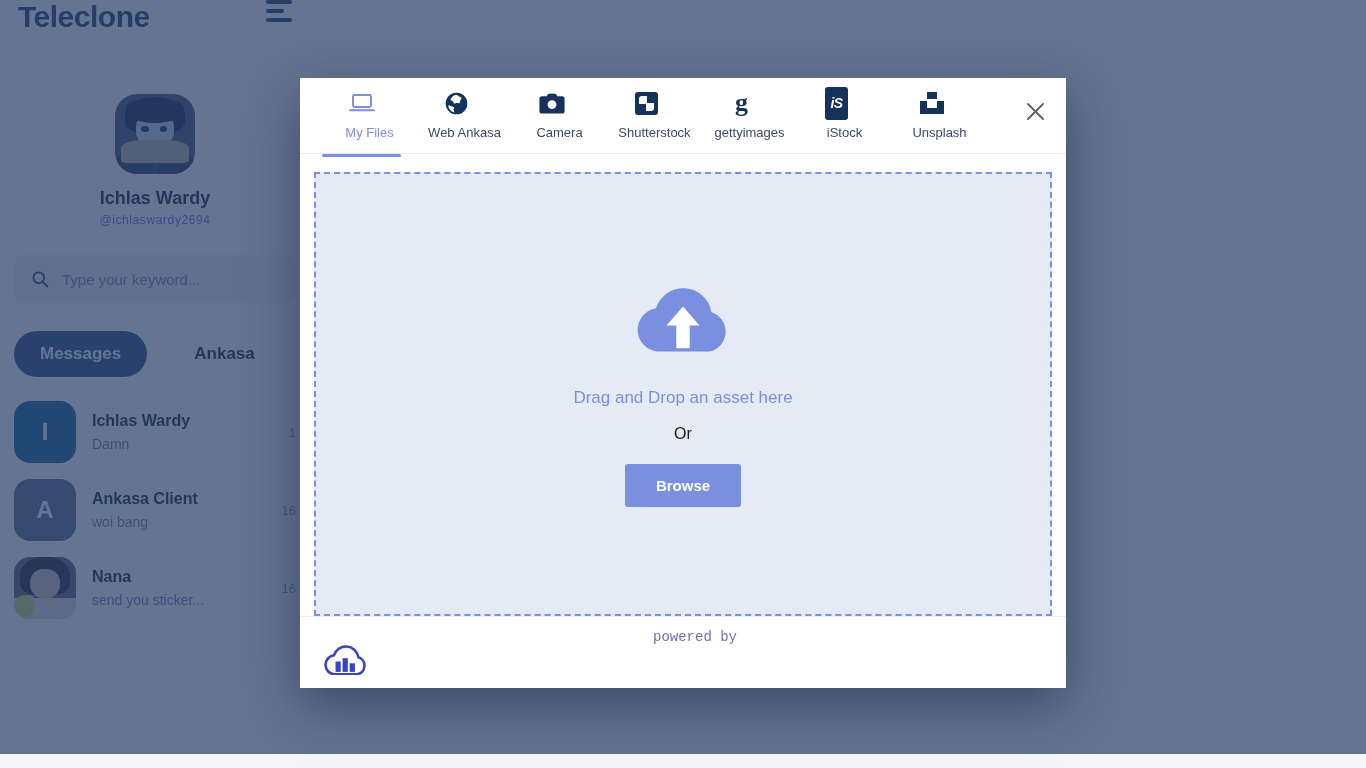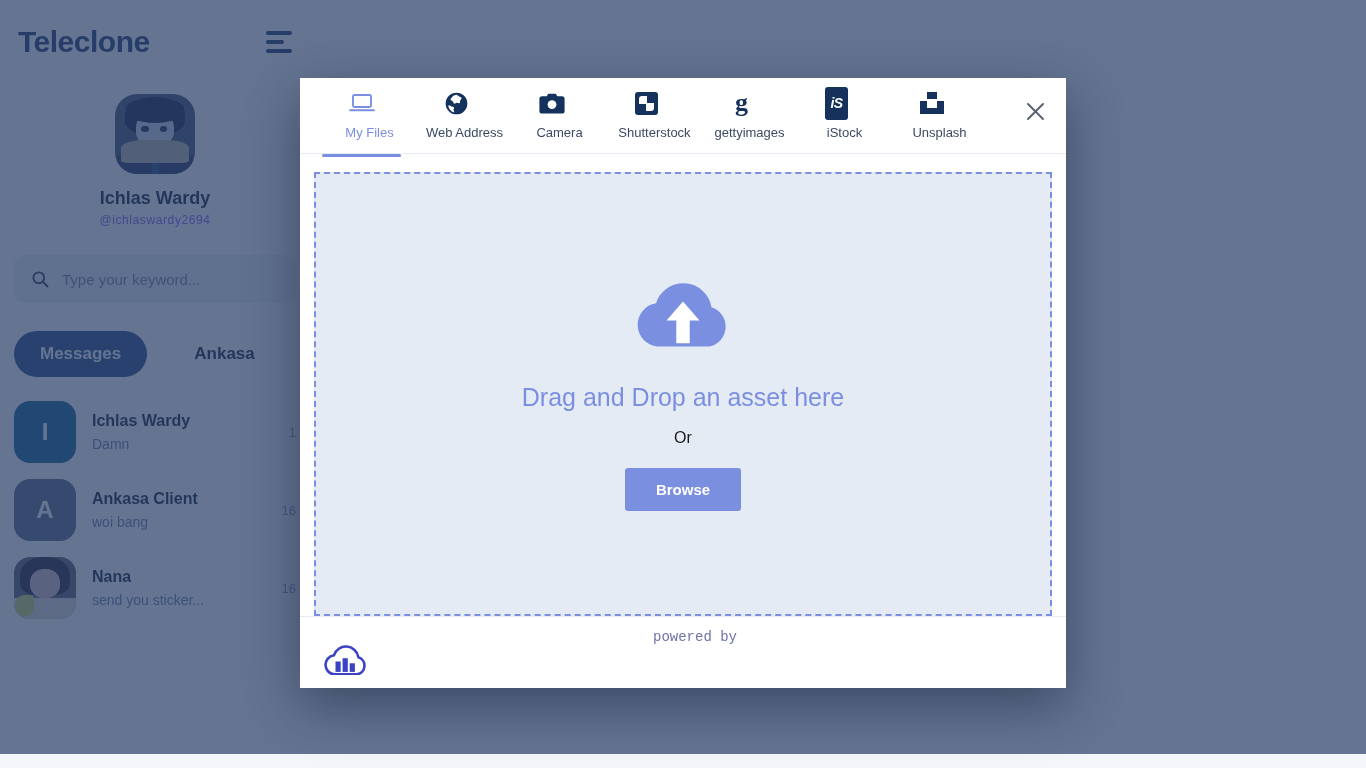--- a/index.html
+++ b/index.html
@@ -15,21 +15,21 @@
     position: absolute; inset: 0;
     background: #ffffff;
   }
   #sidebar {
     position: absolute; left: 0; top: 0;
     width: 310px; height: 754px;
     background: #ffffff;
     padding: 0 14px;
   }
   #brand-row {
-    display: flex; align-items: center; justify-content: space-between;
+    display: flex; justify-content: space-between;
     height: 84px; padding: 0 4px;
   }
   #brand-title {
     font-size: 30px; font-weight: 700; letter-spacing: -0.5px;
     color: #1d3a6b;
   }
   #hamburger { width: 26px; display: flex; flex-direction: column; gap: 5px; cursor: pointer; }
   #hamburger i { display: block; height: 4px; border-radius: 2px; background: #1d3a6b; }
   #hamburger i:nth-child(2) { width: 70%; }
 
@@ -153,21 +153,21 @@
   }
 
   #modal-body { flex: 1 1 auto; background: #ffffff; padding: 18px 14px 0; }
   #dropzone {
     height: 100%;
     border: 2px dashed #7b8fe0;
     background: #e5ebf4;
     display: flex; flex-direction: column; align-items: center; justify-content: center;
   }
   #cloud-icon { margin-bottom: 26px; }
-  #drop-title { font-size: 25px; color: #7b8fe0; }
+  #drop-title { font-size: 17px; color: #7b8fe0; }
   #drop-or { margin-top: 17px; font-size: 16px; color: #1a1a1a; }
   #browse-btn {
     margin-top: 21px; border: none; cursor: pointer;
     background: #7b8fe0; color: #ffffff;
     font-family: inherit; font-size: 15px; font-weight: 700;
     padding: 13px 31px; border-radius: 3px;
   }
 
   #modal-footer {
     flex: 0 0 auto; height: 72px; border-top: 1px solid #e6eaf2;
@@ -277,21 +277,21 @@
         </span>
         <span class="tab-label">My Files</span>
       </div>
 
       <div class="tab">
         <span class="tab-icon">
           <svg width="25" height="25" viewBox="0 0 24 24" fill="#14325c">
             <path d="M12 1.6A10.4 10.4 0 1 0 22.4 12 10.41 10.41 0 0 0 12 1.6zm0 1.9c1.1 0 1.6 1.2 2.5 1.8.8.6 2 .4 2.3 1.3.3 1-.9 1.6-1.3 2.5-.3.8.2 1.9-.5 2.4-.8.6-1.8-.3-2.8-.2-.9.1-1.6 1.1-2.4.8-.9-.3-.8-1.6-1.4-2.3-.6-.7-1.9-.6-2.1-1.5-.2-.9 1-1.4 1.4-2.2.9-1.7 2.3-2.6 4.3-2.6zM5.2 13.9c.7-.3 1.3.6 2 .9.8.3 1.9.1 2.3.9.4.8-.4 1.7-.3 2.6.1.8.9 1.6.5 2.3-3-.8-5.3-3.4-5.7-6.6a2.2 2.2 0 0 1 1.2-.1z"></path>
           </svg>
         </span>
-        <span class="tab-label">Web Address</span>
+        <span class="tab-label">Web Ankasa</span>
       </div>
 
       <div class="tab">
         <span class="tab-icon">
           <svg width="26" height="21" viewBox="0 0 26 21" fill="#14325c">
             <path d="M9.2 0.8h7.6l1.5 2.4H23a2.6 2.6 0 0 1 2.6 2.6v12.2A2.6 2.6 0 0 1 23 20.6H3a2.6 2.6 0 0 1-2.6-2.6V5.8A2.6 2.6 0 0 1 3 3.2h4.7z"></path>
             <circle cx="13" cy="11.6" r="4.4" fill="#ffffff"></circle>
           </svg>
         </span>
         <span class="tab-label">Camera</span>

